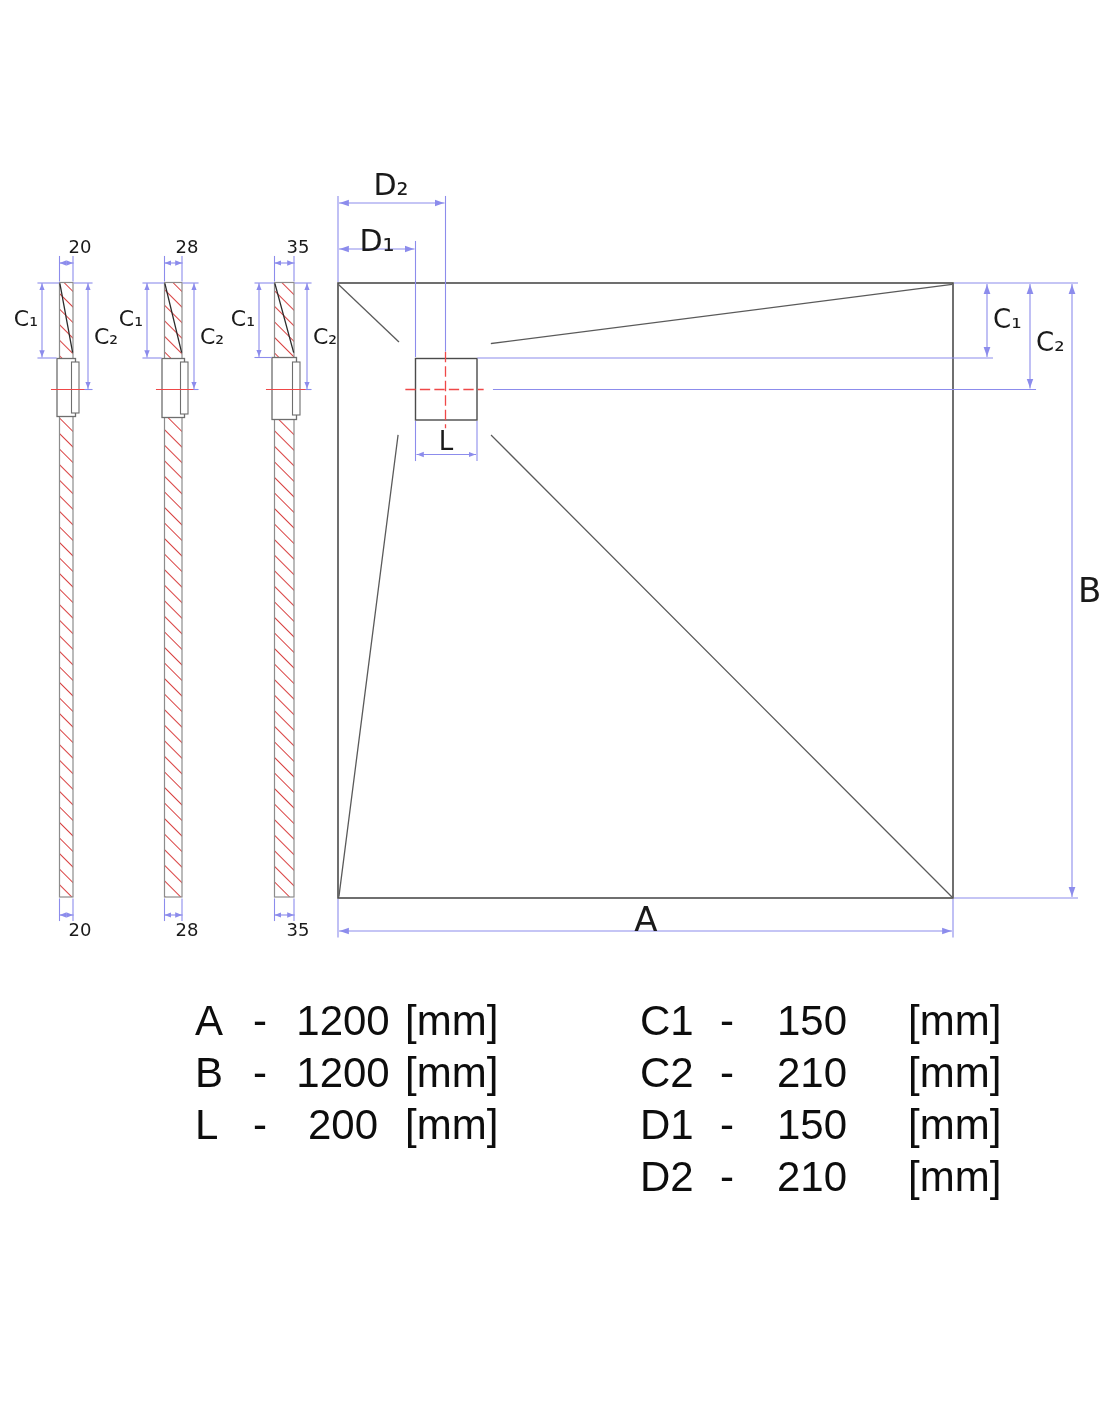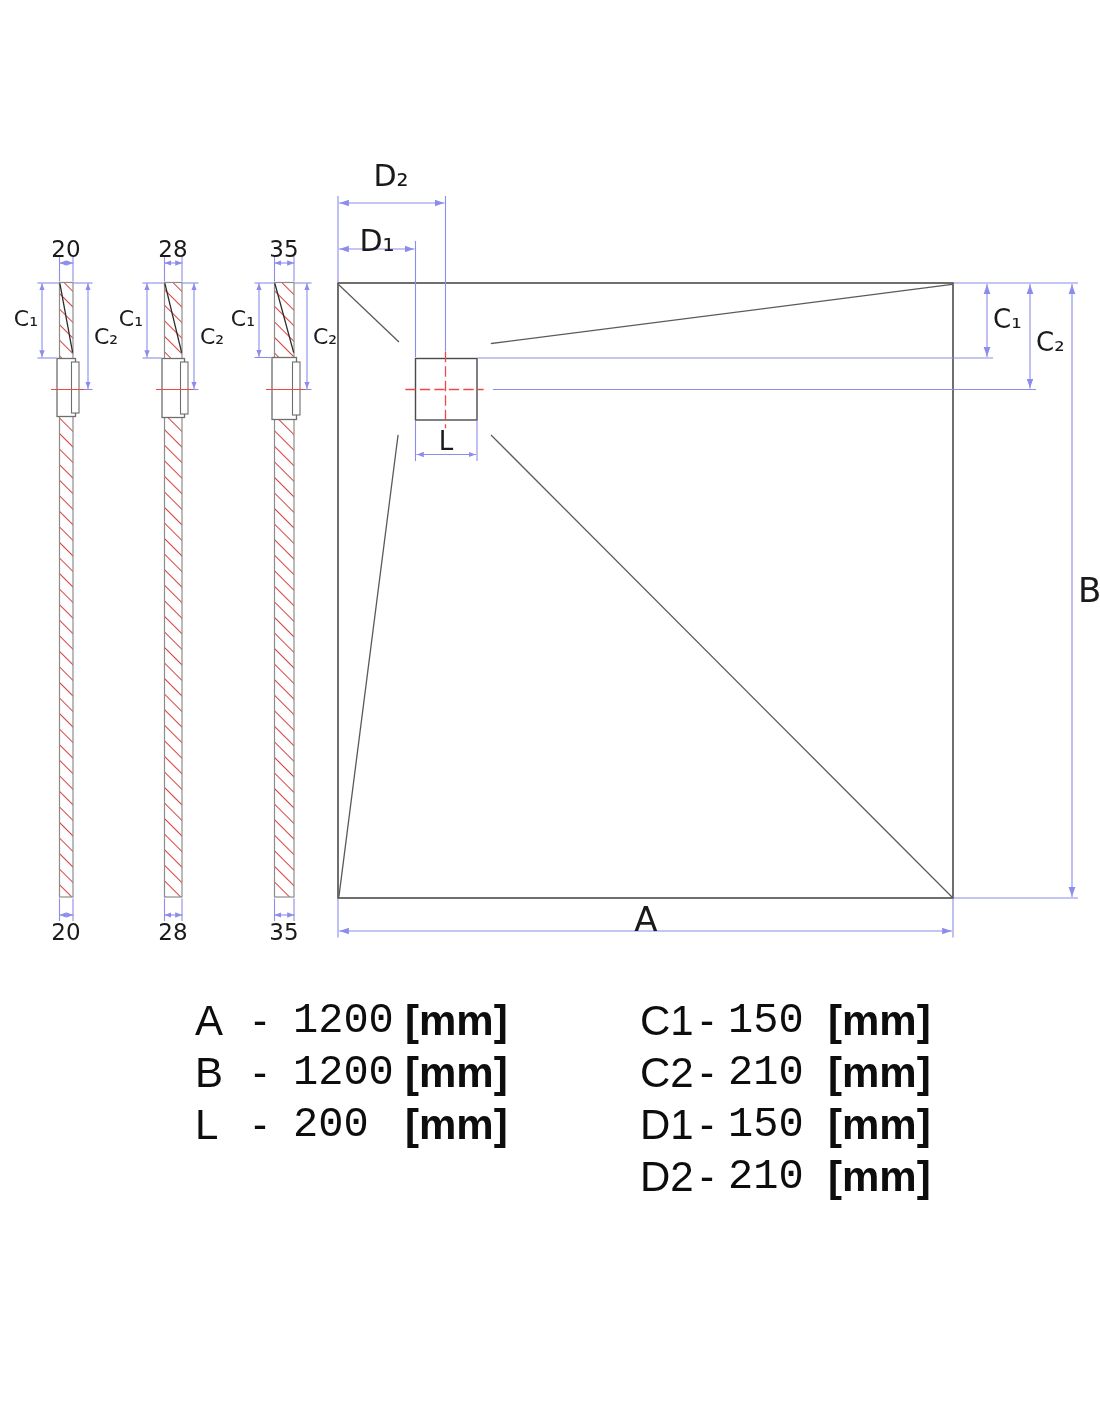--- a/index.html
+++ b/index.html
@@ -7,34 +7,34 @@
     position:relative;width:1100px;height:1422px;background:#ffffff;
     font-family:"Liberation Sans", sans-serif;color:#111;overflow:hidden;
   }
   #stage svg{position:absolute;left:0;top:0;}
   .lbl{
     position:absolute;font-family:"DejaVu Sans", sans-serif;color:#1a1a1a;
     white-space:nowrap;line-height:1;
   }
   .ctr{transform:translateX(-50%);}
   .rgt{transform:translateX(-100%);}
-  .f24{font-size:23px;}
+  .f24{font-size:18px;margin-left:14px;}
   .f22{font-size:22px;}
   .f28{font-size:26px;}
   .f31{font-size:30px;}
   .f35{font-size:34px;}
   .legend{
     position:absolute;display:grid;grid-auto-rows:52px;
     font-family:"Liberation Sans", sans-serif;font-size:42px;color:#0d0d0d;
   }
   .legend .row{display:grid;align-items:center;}
   #legend-left .row{grid-template-columns:58px 40px 100px 12px 100px;}
-  #legend-right .row{grid-template-columns:60px 28px 88px 12px 100px;}
-  .legend .val{text-align:left;font-family:Liberation Mono, monospace;}
-  .legend .unit{grid-column:5;font-weight:bold;}
+  #legend-right .row{grid-template-columns:60px 28px 88px 12px 100px;gap:20px;}
+  .legend .val{text-align:center;}
+  .legend .unit{grid-column:5;}
 </style>
 </head>
 <body>
 
 <div id="stage">
 
   <svg width="1100" height="1422" viewBox="0 0 1100 1422">
     <defs>
       <marker id="arr" viewBox="0 0 10 10" refX="9.5" refY="5" markerWidth="9" markerHeight="9" orient="auto-start-reverse">
         <path d="M0,1.6 L9.5,5 L0,8.4 Z" fill="#8c8cec"></path>
@@ -149,21 +149,21 @@
         <line x1="339.5" y1="249" x2="414" y2="249" marker-start="url(#arr)" marker-end="url(#arr)"></line>
         <line x1="417" y1="454.5" x2="475.5" y2="454.5" marker-start="url(#arrs)" marker-end="url(#arrs)"></line>
         <line x1="987" y1="284.5" x2="987" y2="356.5" marker-start="url(#arr)" marker-end="url(#arr)"></line>
         <line x1="1030" y1="284.5" x2="1030" y2="388" marker-start="url(#arr)" marker-end="url(#arr)"></line>
         <line x1="1072" y1="284.5" x2="1072" y2="896.5" marker-start="url(#arr)" marker-end="url(#arr)"></line>
         <line x1="339.5" y1="931" x2="951.5" y2="931" marker-start="url(#arr)" marker-end="url(#arr)"></line>
       </g>
     </g>
   </svg>
 
-  <span class="lbl ctr f31" style="left:391px;top:161px;">D₂</span>
+  <span class="lbl ctr f31" style="left:391px;top:170px;">D₂</span>
   <span class="lbl ctr f31" style="left:377px;top:226px;">D₁</span>
   <span class="lbl ctr f28" style="left:446px;top:428px;">L</span>
   <span class="lbl ctr f35" style="left:646px;top:902px;">A</span>
   <span class="lbl f35" style="left:1078px;top:573px;">B</span>
   <span class="lbl f28" style="left:993px;top:306px;">C₁</span>
   <span class="lbl f28" style="left:1036px;top:329px;">C₂</span>
 
   <span class="lbl ctr f24" style="left:66px;top:238px;">20</span>
   <span class="lbl ctr f24" style="left:66px;top:921px;">20</span>
   <span class="lbl rgt f22" style="left:38px;top:308px;">C₁</span>

